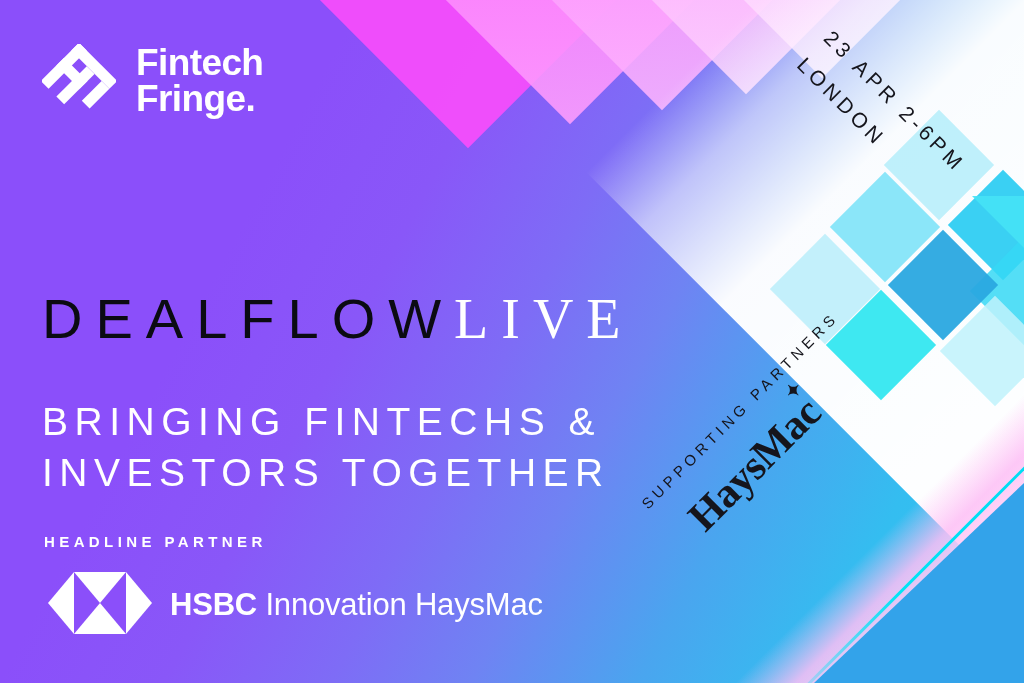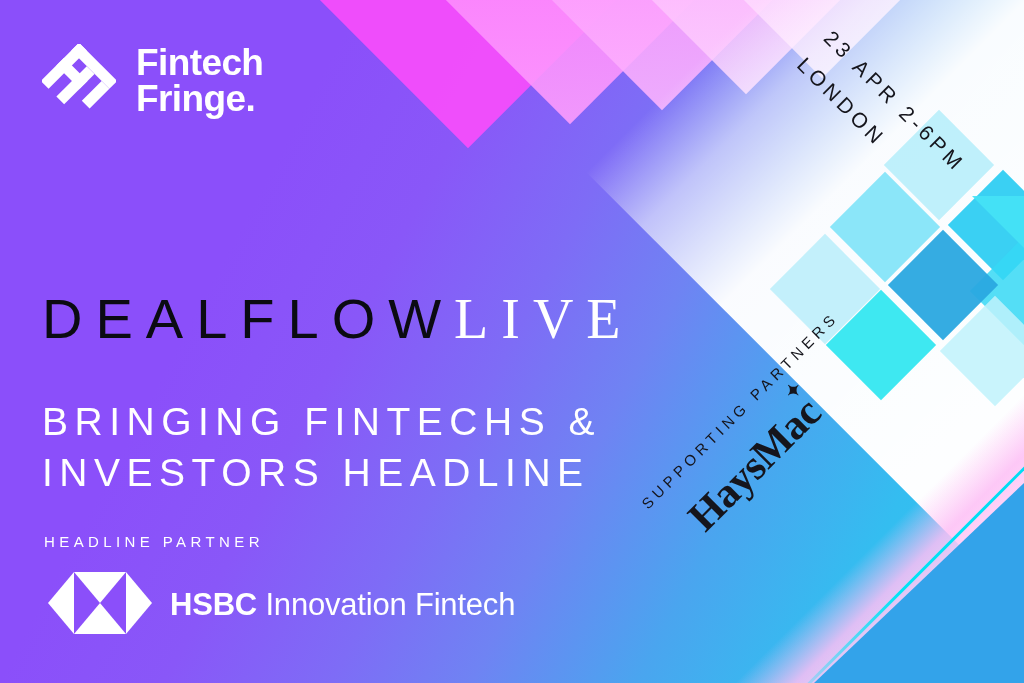--- a/index.html
+++ b/index.html
@@ -126,21 +126,21 @@
 
   .subhead{
     position:absolute; left:42px; top:396px;
     color:#fff; font-size:39px; font-weight:400;
     letter-spacing:6.5px; line-height:1.32;
   }
 
   
   .hp-label{
     position:absolute; left:44px; top:533px;
-    color:#fff; font-size:15px; letter-spacing:4.4px; font-weight:400;
+    color:#fff; font-size:15px; letter-spacing:4.4px; font-weight:700;
   }
   .hp-logo{
     position:absolute; left:48px; top:572px;
     display:flex; align-items:center; gap:18px;
   }
   .hsbc-hex{ width:104px; height:62px; }
   .hsbc-text{ color:#fff; font-size:31px; white-space:nowrap; letter-spacing:-0.2px; }
   .hsbc-text b{ font-weight:700; }
   .hsbc-text span{ font-weight:400; }
 
@@ -218,34 +218,34 @@
       <div>Fringe.</div>
     </div>
   </div>
 
   <div class="headline">
     <span class="dark">DEALFLOW</span><span class="light">LIVE</span>
   </div>
 
   <div class="subhead">
     <div>BRINGING FINTECHS &amp;</div>
-    <div>INVESTORS HEADLINE</div>
+    <div>INVESTORS TOGETHER</div>
   </div>
 
   <div class="hp-label">HEADLINE PARTNER</div>
   <div class="hp-logo">
     <div>
       <svg class="hsbc-hex" viewBox="0 0 104 62" aria-hidden="true">
         <polygon points="0,31 26,0 78,0 104,31 78,62 26,62" fill="#ffffff"></polygon>
         <polygon points="26,0 52,31 26,62" fill="#8b4ffa"></polygon>
         <polygon points="78,0 52,31 78,62" fill="#8b4ffa"></polygon>
       </svg>
     </div>
     <div class="hsbc-text">
-      <b>HSBC</b><span> Innovation Fintech</span>
+      <b>HSBC</b><span> Innovation HaysMac</span>
     </div>
   </div>
 
   <div class="date-block">
     <div class="date-line">23 APR  2-6PM</div>
     <div class="date-line">LONDON</div>
   </div>
 
   <div class="sp-block">
     <div class="sp-label">SUPPORTING PARTNERS</div>

